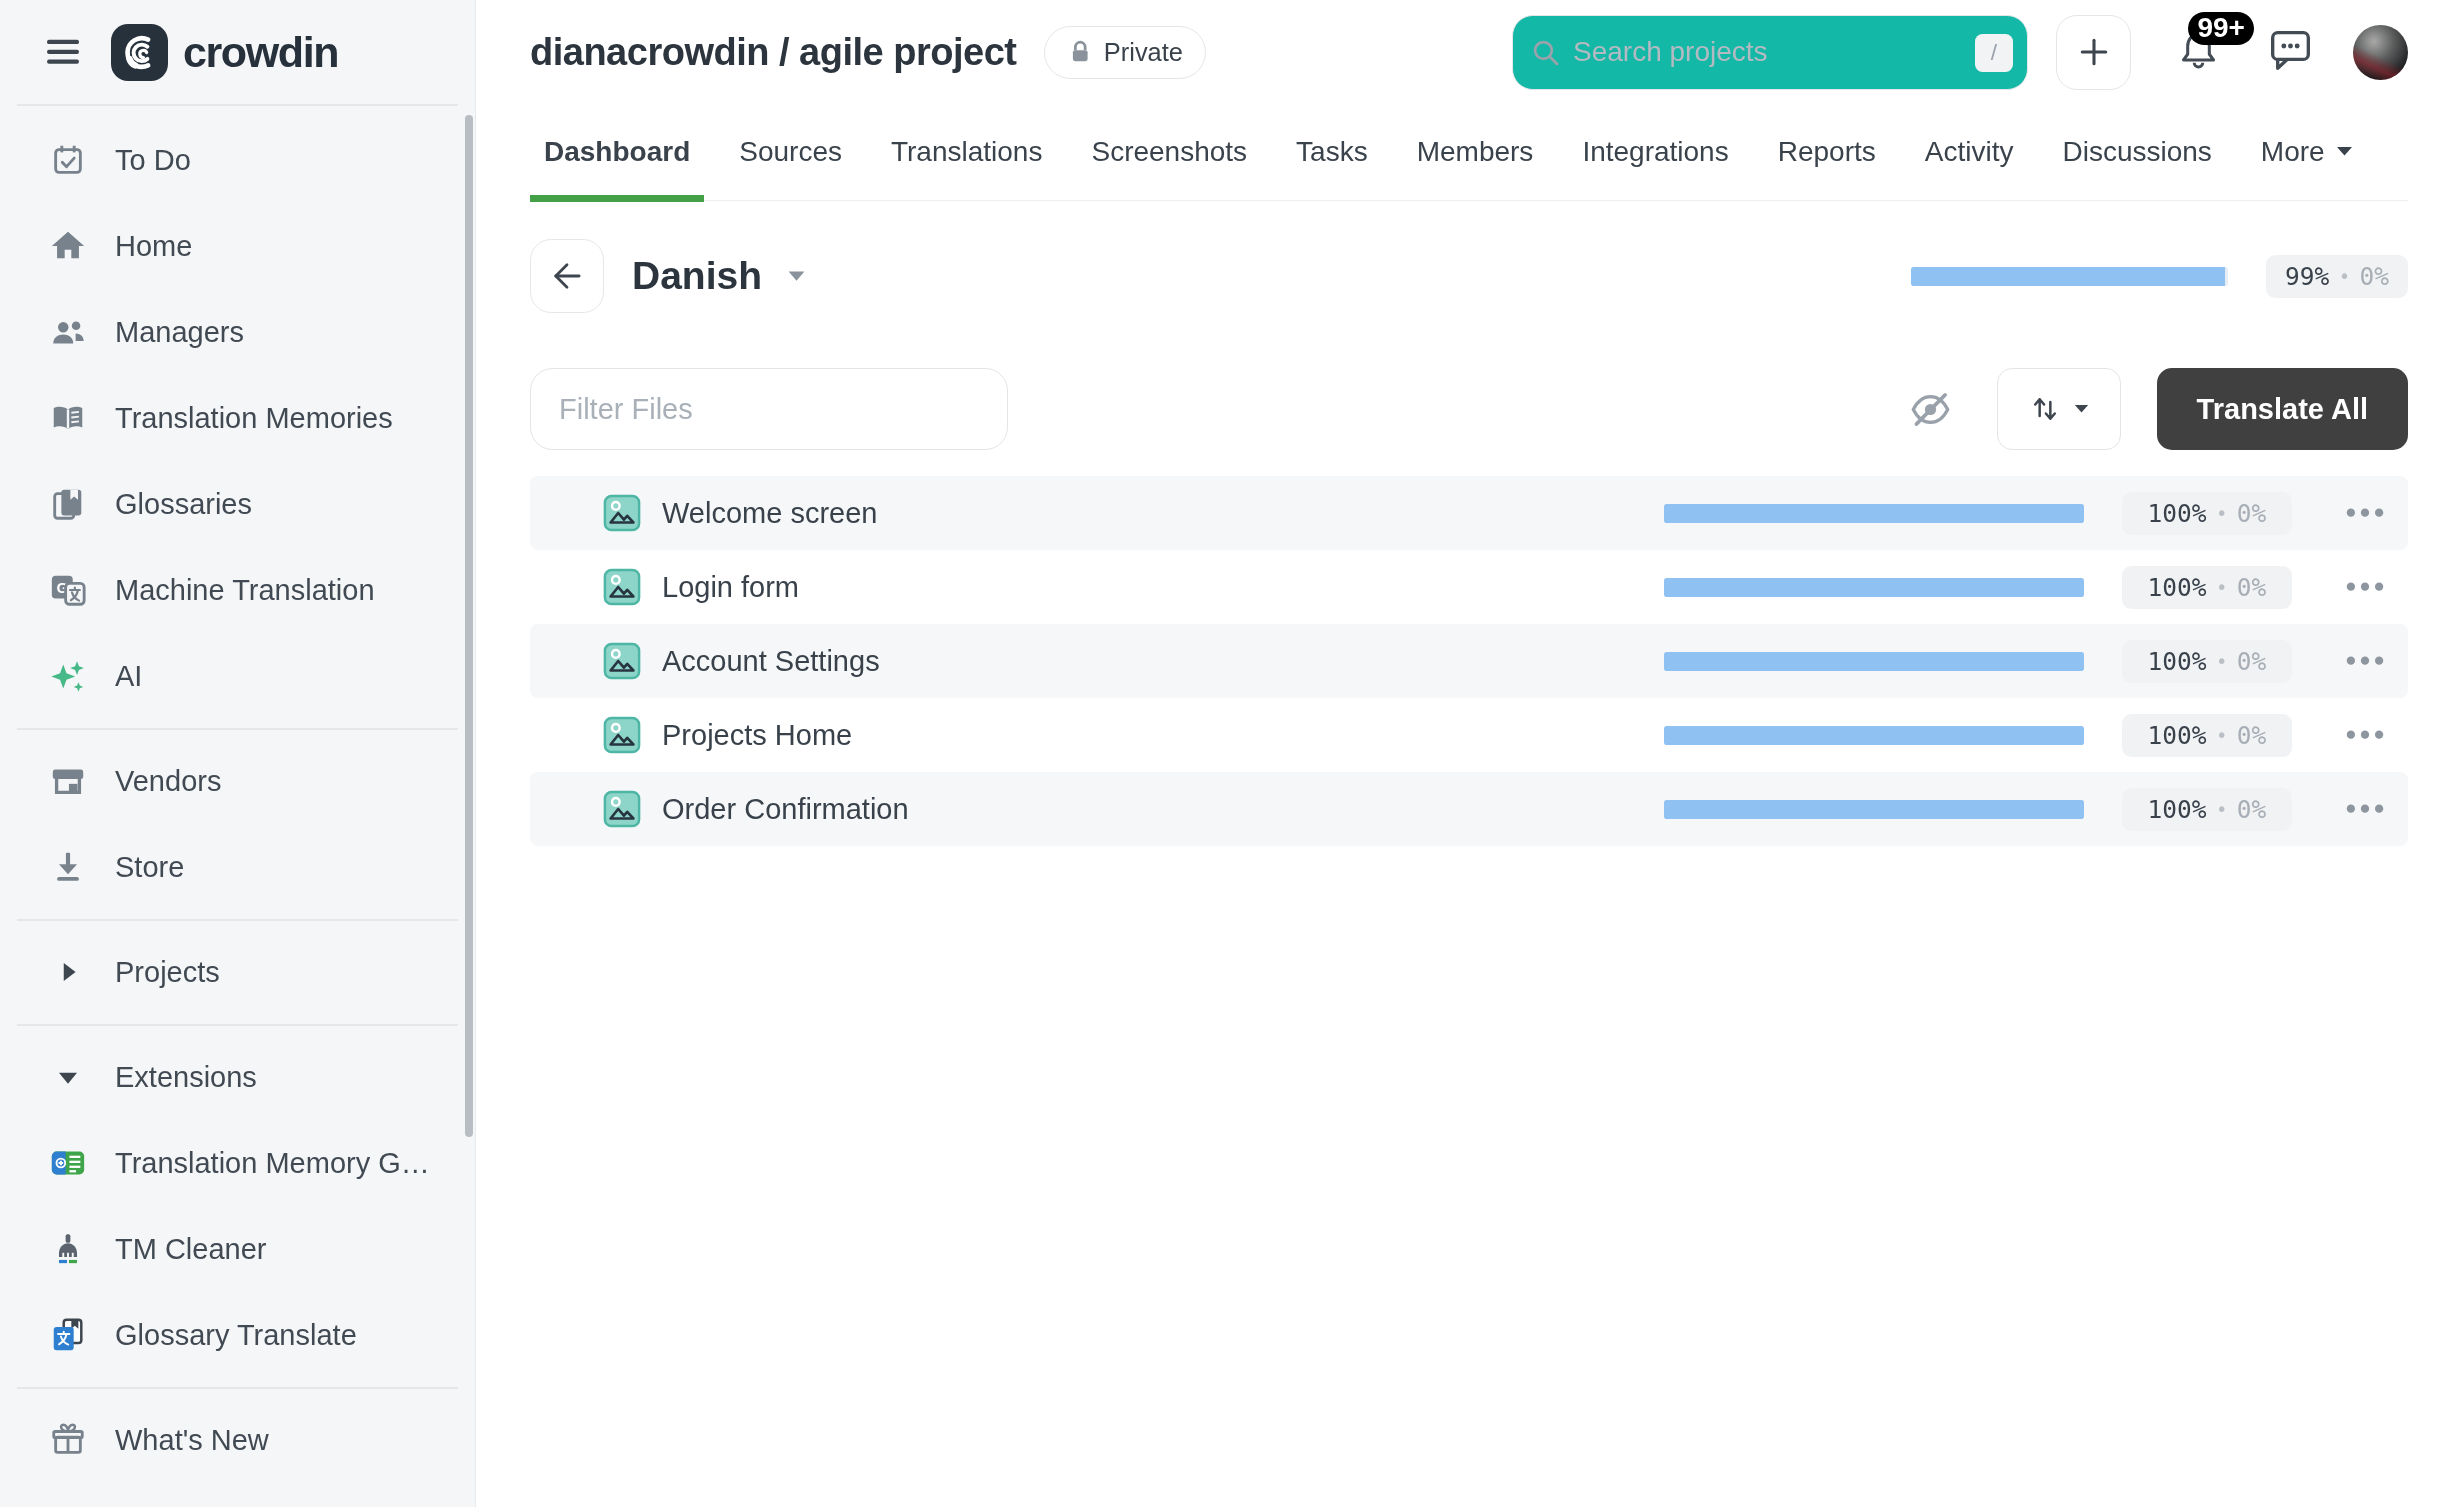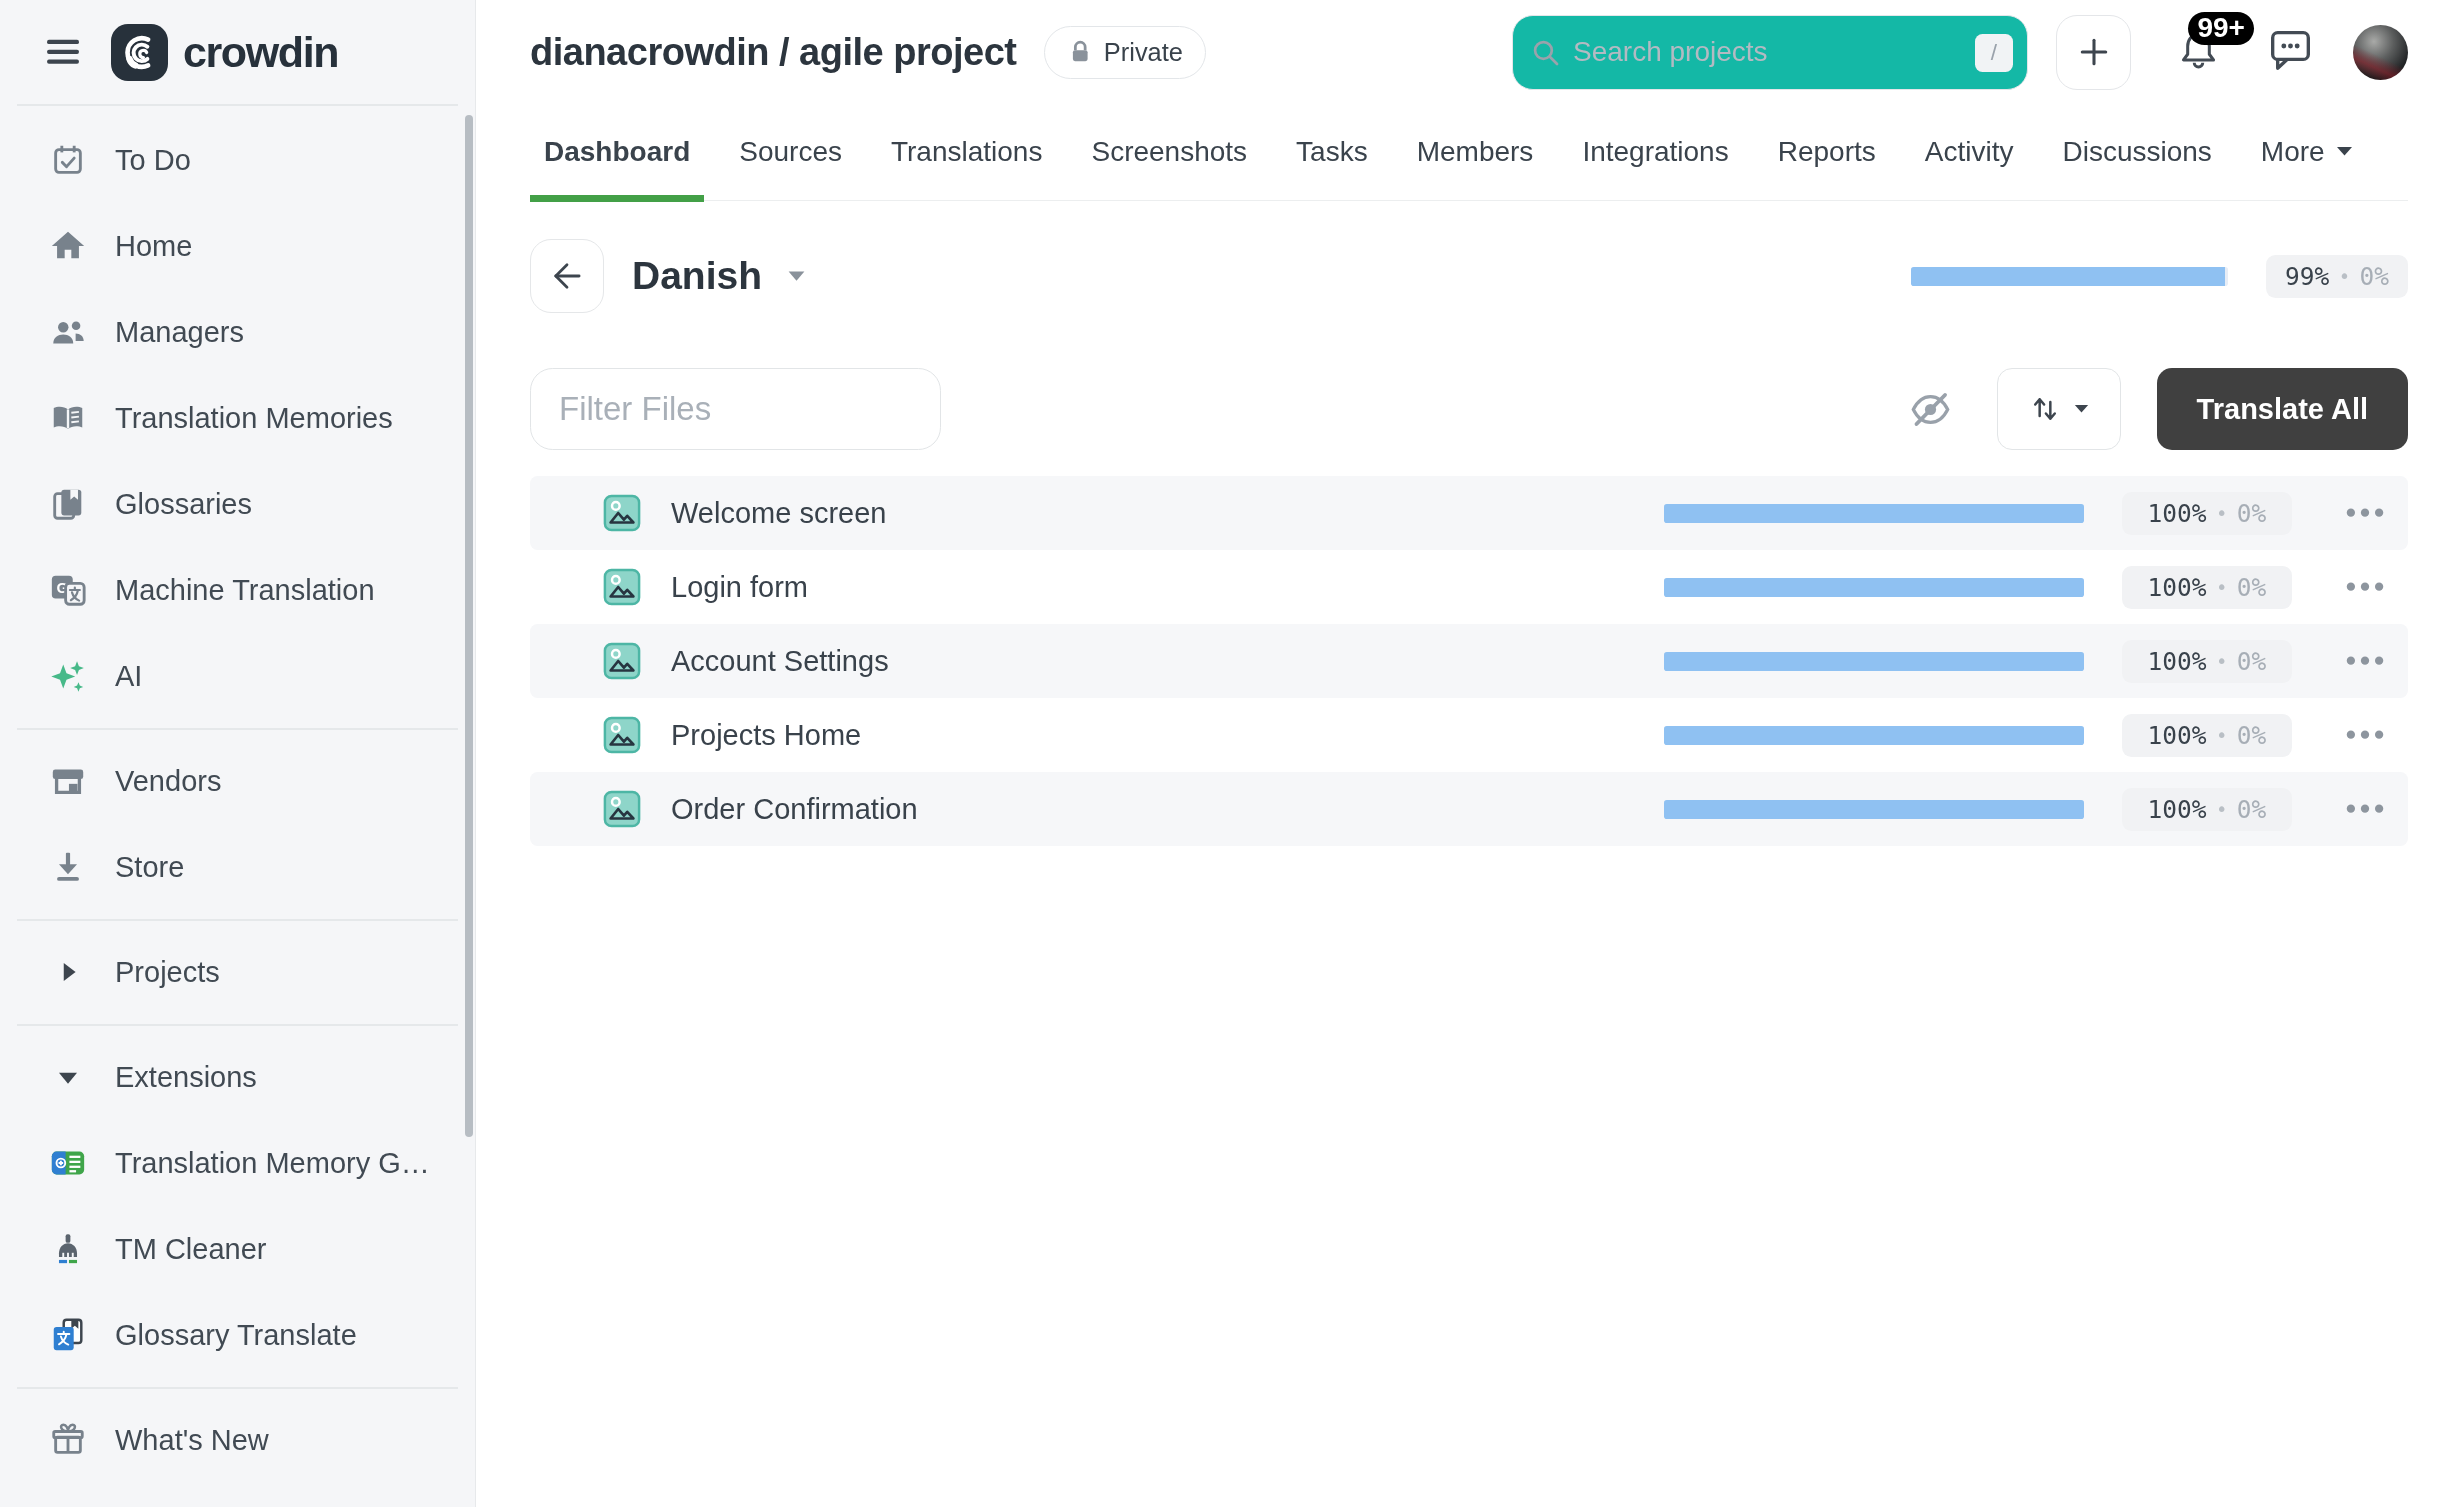--- a/index.html
+++ b/index.html
@@ -79,38 +79,38 @@
   .lang-progress i, .row-progress i { display:block; height:100%; background:#8fc1f2; }
   .stat-badge { display:inline-flex; align-items:center; justify-content:center;
                 background:#f1f2f4; border-radius:9.4px; height:43px; padding:0 19px;
                 font-family:"DejaVu Sans Mono", monospace; font-size:24.5px; white-space:nowrap; }
   .stat-badge .t { color:#39424b; }
   .stat-badge .dot { color:#b9bfc5; font-size:19px; margin:0 9.4px; }
   .stat-badge .a { color:#a7aeb6; }
   .lang-row .stat-badge { margin-left:38px; }
 
   .toolbar { display:flex; align-items:center; margin:55px 42px 0 52px; }
-  .filter-input { width:411px; height:82px; border:1.9px solid #e2e5e7; border-radius:22.6px;
-                  font-size:33px; padding:0 28px; color:#39424b; outline:none;
+  .filter-input { width:478px; height:82px; border:1.9px solid #e2e5e7; border-radius:22.6px;
+                  font-size:29px; padding:0 28px; color:#39424b; outline:none;
                   font-family:"Liberation Sans", sans-serif; }
   .filter-input::placeholder { color:#a9b0b8; }
   .eye-btn { margin-left:auto; background:none; border:none; cursor:pointer; display:flex; }
   .sort-btn { margin-left:45px; width:124px; height:82px; background:#fff;
               border:1.9px solid #e2e5e7; border-radius:15px; display:flex; align-items:center;
               justify-content:center; gap:13px; cursor:pointer; }
   .translate-btn { margin-left:36px; height:82px; padding:0 40px; background:#404040;
                    color:#fff; font-size:29px; font-weight:700; border:none;
                    border-radius:15px; cursor:pointer; font-family:"Liberation Sans", sans-serif; }
 
   .files { margin:26px 42px 0 52px; }
   .file-row { height:74px; display:flex; align-items:center; padding:0 13px 0 73px;
               border-radius:7.5px; cursor:pointer; }
   .file-row.odd { background:#f6f7f9; }
   .file-icon { width:38px; height:38px; flex:0 0 38px; display:flex; }
-  .file-name { margin-left:30px; font-size:29px; color:#39424b; }
+  .file-name { margin-left:21px; font-size:29px; color:#39424b; }
   .row-progress { margin-left:auto; width:420px; height:19px; border-radius:2.8px;
                   background:#e7edf6; overflow:hidden; }
   .file-row .stat-badge { margin-left:38px; width:170px; }
   .ellipsis-btn { margin-left:43px; width:60px; background:none; border:none; cursor:pointer;
                   display:flex; justify-content:center; }
 </style>
 </head>
 <body>
 
 <div class="app">

